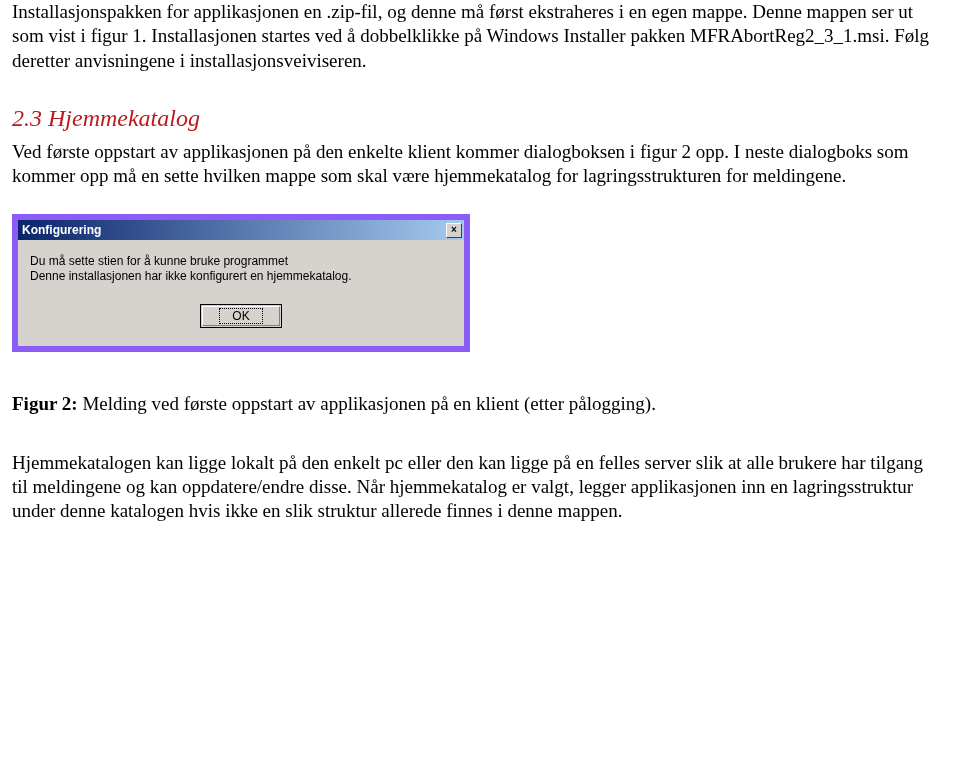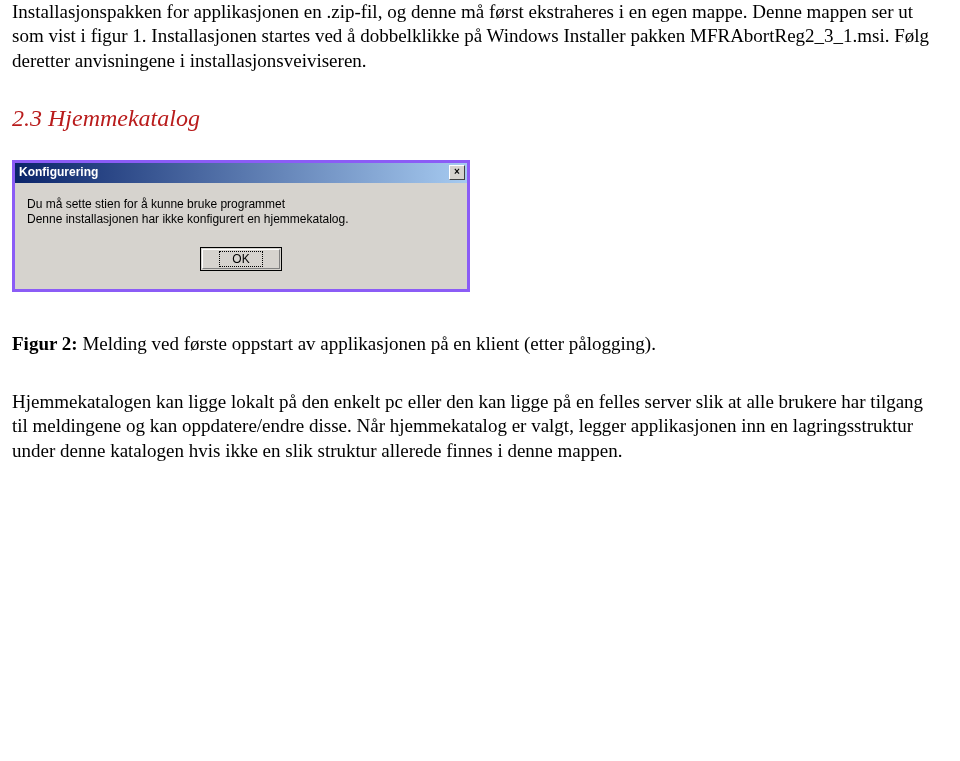--- a/index.html
+++ b/index.html
@@ -29,21 +29,21 @@
   .figure-block {
     margin: 26px 0 0 0;
   }
   .dialog-screenshot {
     width: 458px;
     margin: 10px 0 40px 0;
     font-family: Tahoma, Arial, sans-serif;
     font-size: 12px;
     color: #000;
     background: #d6d3ce;
-    border: 3px solid #8b5cf6;
+    border: 6px solid #8b5cf6;
     box-shadow: none;
     box-sizing: border-box;
   }
   .dialog-titlebar {
     display: flex;
     align-items: center;
     justify-content: space-between;
     background: linear-gradient(to right, #0a246a 0%, #a6caf0 100%);
     color: #fff;
     font-weight: 700;
@@ -121,20 +121,21 @@
 </style>
 </head>
 <body>
 
 <div class="page">
 
   <p class="paragraph">Installasjonspakken for applikasjonen en .zip-fil, og denne må først ekstraheres i en egen mappe. Denne mappen ser ut som vist i figur 1. Installasjonen startes ved å dobbelklikke på Windows Installer pakken MFRAbortReg2_3_1.msi. Følg deretter anvisningene i installasjonsveiviseren.</p>
 
   <h2 class="section-heading">2.3  Hjemmekatalog</h2>
 
+  <p class="paragraph">Ved første oppstart av applikasjonen på den enkelte klient kommer dialogboksen i figur 2 opp. I neste dialogboks som kommer opp må en sette hvilken mappe som skal være hjemmekatalog for lagringsstrukturen for meldingene.</p>
 
   <div class="figure-block">
     <div class="dialog-screenshot">
       <div class="dialog-titlebar">
         <span class="title">Konfigurering</span>
         <div class="dialog-close">×</div>
       </div>
       <div class="dialog-body">
         <div class="dialog-text">
           <div>Du må sette stien for å kunne bruke programmet</div>

